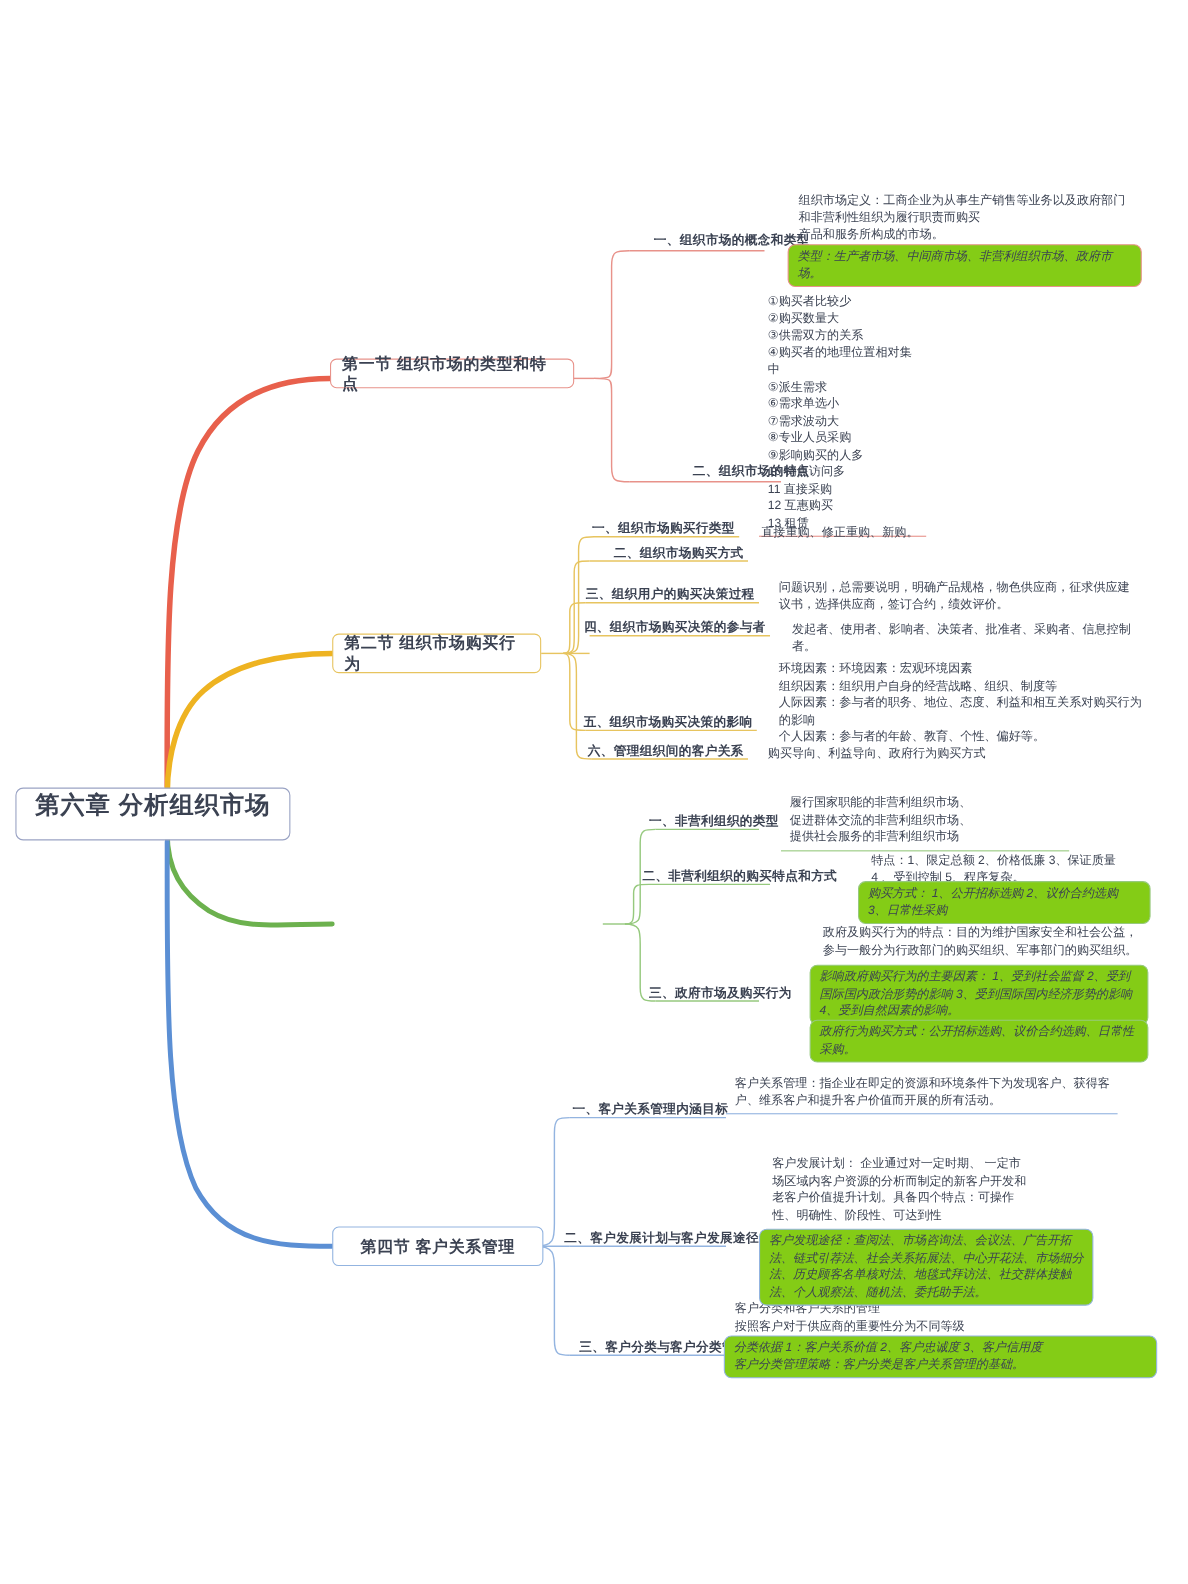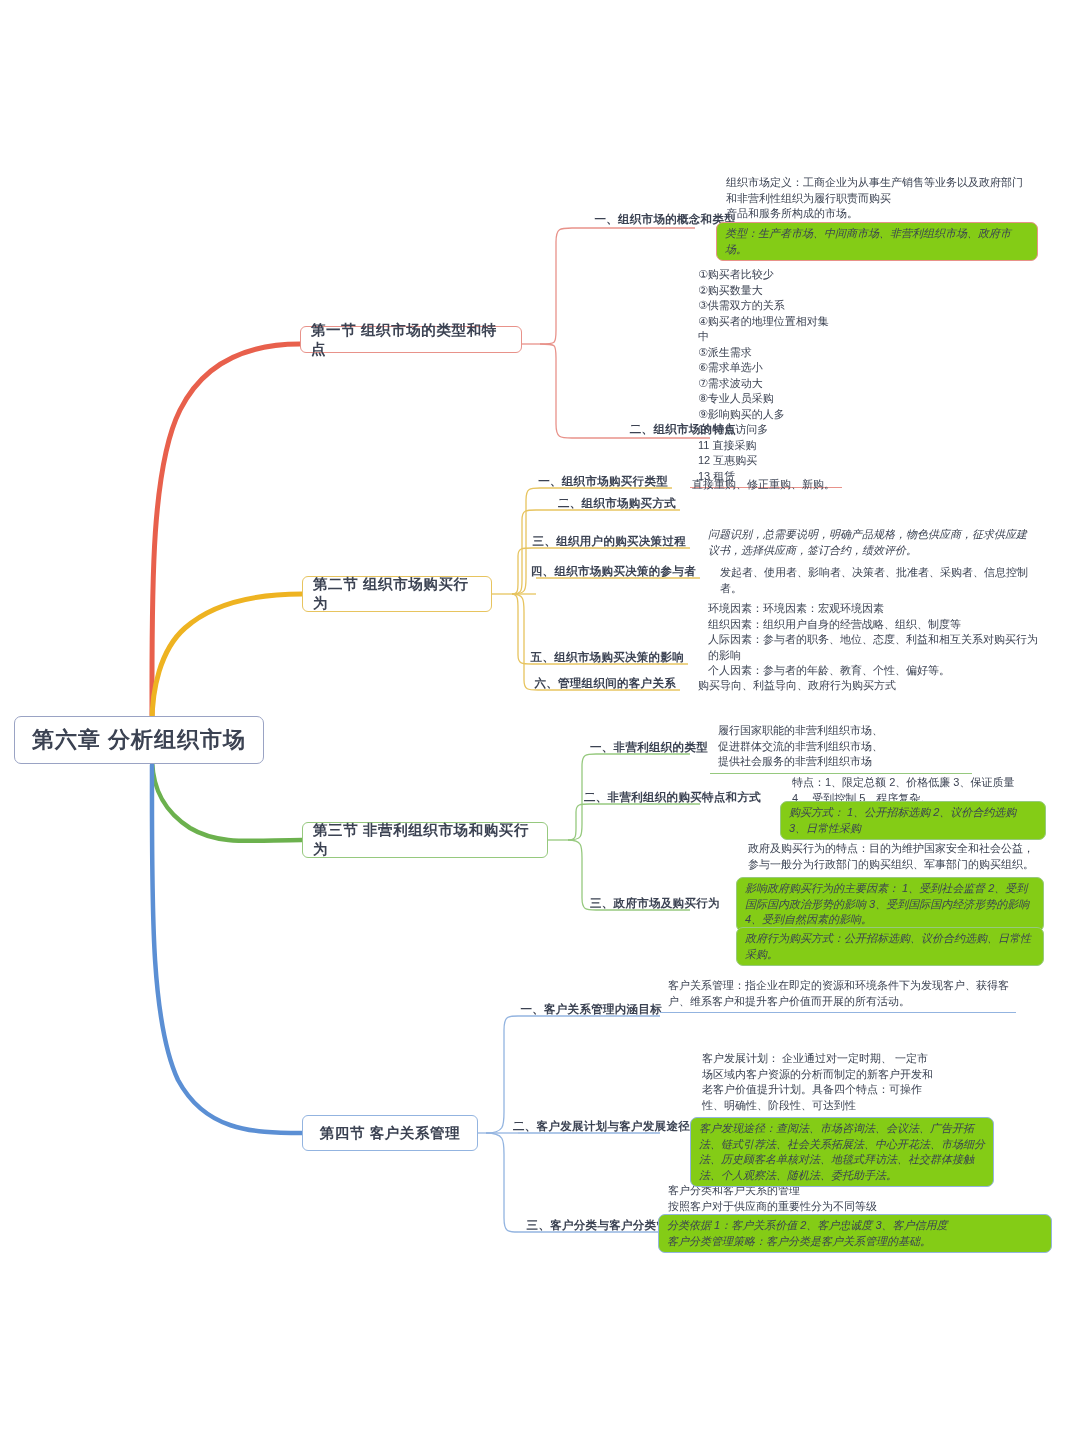--- a/index.html
+++ b/index.html
@@ -14,21 +14,21 @@
   #canvas{position:absolute;left:0;top:0;width:1080px;height:1440px;}
   svg.links{position:absolute;left:0;top:0;width:1080px;height:1440px;pointer-events:none;}
 
   
   .root-node{
     position:absolute;
     box-sizing:border-box;
     border:1.4px solid #9aa3c4;
     border-radius:7px;
     background:#ffffff;
-    display:flex;align-items:center;justify-content:center;
+    display:flex;justify-content:center;
     font-weight:bold;
     font-size:22px;
     letter-spacing:1px;
     color:#3b4252;
     padding:0 14px;
   }
 
   
   .sec-node{
     position:absolute;
@@ -187,34 +187,31 @@
   </div>
   <div class="sub-label" style="left:516px;top:650px;width:172px;">
     <span>五、组织市场购买决策的影响</span>
   </div>
   <div class="sub-label" style="left:522px;top:676px;width:158px;">
     <span>六、管理组织间的客户关系</span>
   </div>
 
   <div class="detail plain" style="left:684px;top:474px;width:230px;">直接重购、修正重购、新购。</div>
 
-  <div class="detail plain" style="left:700px;top:524px;width:340px;font-style:italic;">问题识别，总需要说明，明确产品规格，物色供应商，征求供应建议书，选择供应商，签订合约，绩效评价。</div>
+  <div class="detail plain" style="left:700px;top:524px;width:340px;">问题识别，总需要说明，明确产品规格，物色供应商，征求供应建议书，选择供应商，签订合约，绩效评价。</div>
 
   <div class="detail plain" style="left:712px;top:562px;width:330px;">发起者、使用者、影响者、决策者、批准者、采购者、信息控制者。</div>
 
   <div class="detail plain" style="left:700px;top:598px;width:345px;">环境因素：环境因素：宏观环境因素
 组织因素：组织用户自身的经营战略、组织、制度等
 人际因素：参与者的职务、地位、态度、利益和相互关系对购买行为的影响
 个人因素：参与者的年龄、教育、个性、偏好等。</div>
 
   <div class="detail plain" style="left:690px;top:675px;width:320px;">购买导向、利益导向、政府行为购买方式</div>
 
-  <div class="sec-node" style="left:302px;top:822px;width:246px;height:36px;border-color:#96c97e;">
-    <span>第三节 非营利组织市场和购买行为</span>
-  </div>
 
   <div class="sub-label" style="left:586px;top:740px;width:124px;border-bottom:0;">
     <span>一、非营利组织的类型</span>
   </div>
   <div class="sub-label" style="left:580px;top:790px;width:180px;">
     <span>二、非营利组织的购买特点和方式</span>
   </div>
   <div class="sub-label" style="left:586px;top:896px;width:136px;">
     <span>三、政府市场及购买行为</span>
   </div>
@@ -228,21 +225,21 @@
 
   <div class="detail boxed" style="left:780px;top:801px;width:266px;border-color:#96c97e;">购买方式： 1、公开招标选购 2、议价合约选购
             3、日常性采购</div>
 
   <div class="detail plain" style="left:740px;top:838px;width:300px;">政府及购买行为的特点：目的为维护国家安全和社会公益，参与一般分为行政部门的购买组织、军事部门的购买组织。</div>
 
   <div class="detail boxed" style="left:736px;top:877px;width:308px;border-color:#96c97e;">影响政府购买行为的主要因素： 1、受到社会监督 2、受到国际国内政治形势的影响 3、受到国际国内经济形势的影响 4、受到自然因素的影响。</div>
 
   <div class="detail boxed" style="left:736px;top:927px;width:308px;border-color:#96c97e;">政府行为购买方式：公开招标选购、议价合约选购、日常性采购。</div>
 
-  <div class="sec-node" style="left:302px;top:1115px;width:176px;height:36px;border-color:#93b4e0;">
+  <div class="sec-node" style="left:302px;top:1115px;width:192px;height:36px;border-color:#93b4e0;">
     <span>第四节 客户关系管理</span>
   </div>
 
   <div class="sub-label" style="left:508px;top:1002px;width:158px;border-bottom:0;">
     <span>一、客户关系管理内涵目标</span>
   </div>
   <div class="sub-label" style="left:502px;top:1119px;width:192px;">
     <span>二、客户发展计划与客户发展途径</span>
   </div>
   <div class="sub-label" style="left:504px;top:1218px;width:180px;">

